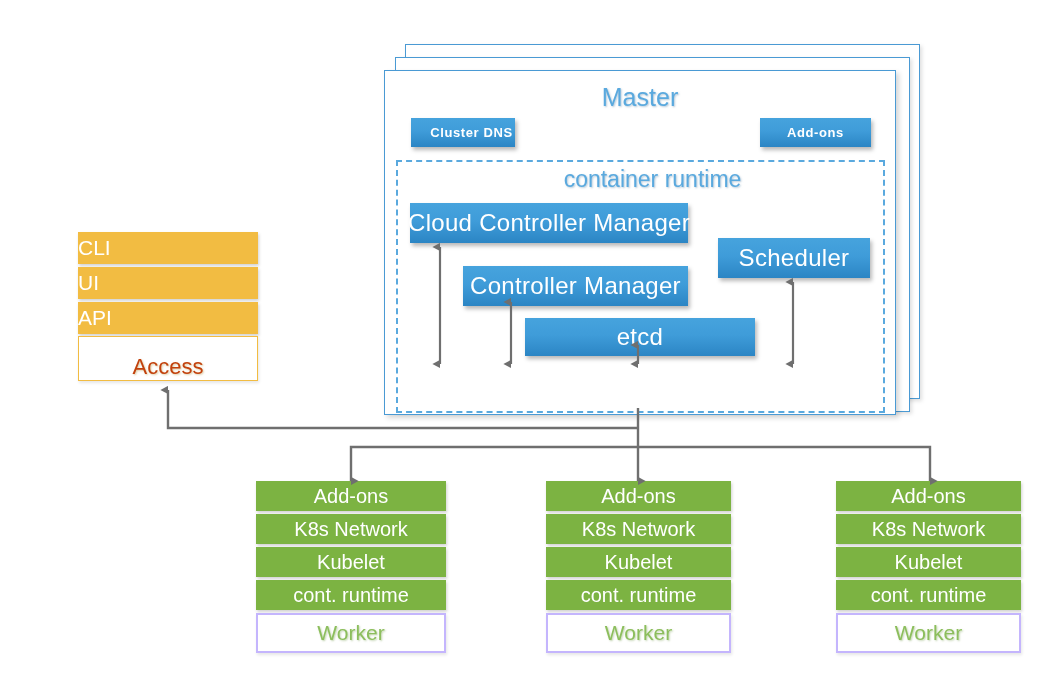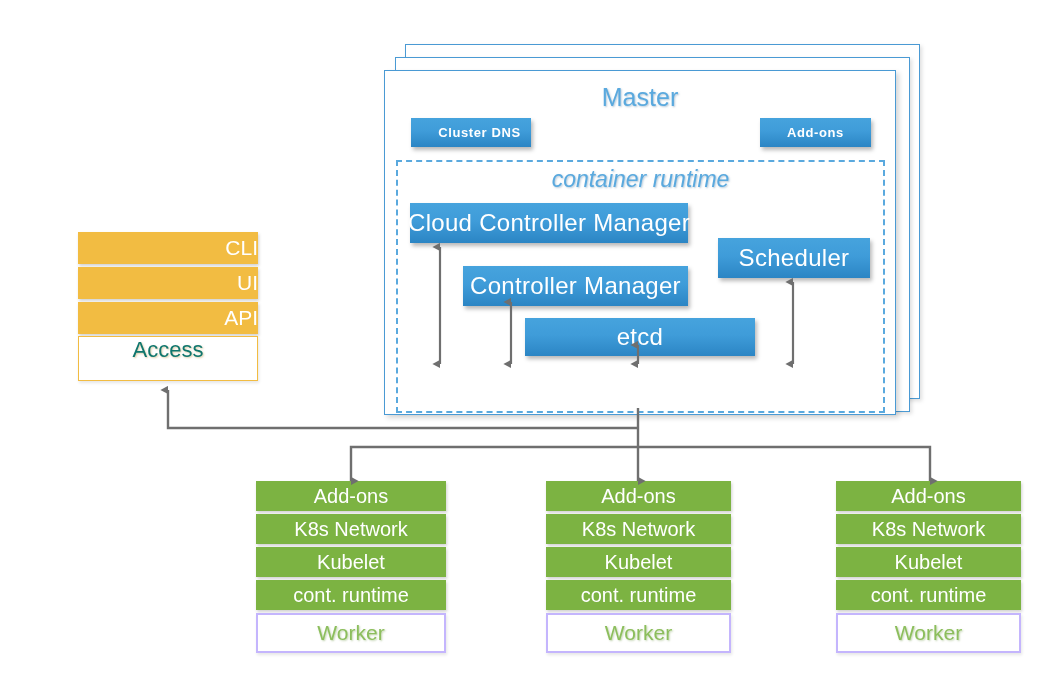--- a/index.html
+++ b/index.html
@@ -61,32 +61,32 @@
     text-shadow:1px 1px 2px rgba(140,170,195,.65);
   }
 
   
   .access-wrap{position:absolute;}
   .access-row{
     position:absolute;left:0;
     width:100%;
     background:#f2bc42;
     color:#ffffff;
-    display:flex;align-items:center;justify-content:flex-end;
+    display:flex;align-items:center;justify-content:flex-start;
     font-size:21px;
     box-sizing:border-box;
     box-shadow:1px 2px 3px rgba(0,0,0,0.18);
   }
   .access-foot{
     position:absolute;left:0;
     width:100%;
     background:#ffffff;
     border:1px solid #f2bc42;
-    color:#0f766e;
-    display:flex;align-items:flex-start;justify-content:center;
+    color:#c2410c;
+    display:flex;align-items:flex-end;justify-content:center;
     font-size:22px;
     box-sizing:border-box;
     text-shadow:1px 1px 2px rgba(190,160,90,.55);
     box-shadow:1px 2px 3px rgba(0,0,0,0.10);
   }
 
   
   .worker-wrap{position:absolute;}
   .worker-row{
     position:absolute;left:0;width:100%;
@@ -117,29 +117,29 @@
 
 <div id="canvas">
 
   <div class="stackcard" style="left:405px;top:44px;width:515px;height:355px;"></div>
   <div class="stackcard" style="left:395px;top:57px;width:515px;height:355px;"></div>
 
   <div class="master-panel" style="left:384px;top:70px;width:512px;height:345px;">
     <div class="master-title" style="left:0;top:12px;">Master</div>
   </div>
 
-  <div class="bluebox small" style="left:411px;top:118px;width:120px;height:29px;padding-left:17px;">
+  <div class="bluebox small" style="left:411px;top:118px;width:104px;height:29px;padding-left:17px;">
     <span>Cluster DNS</span>
   </div>
   <div class="bluebox small" style="left:760px;top:118px;width:111px;height:29px;">
     <span>Add-ons</span>
   </div>
 
   <div class="runtime-box" style="left:396px;top:160px;width:489px;height:253px;"></div>
-  <div class="runtime-title" style="left:396px;top:166px;width:489px;font-style:italic;">container runtime</div>
+  <div class="runtime-title" style="left:408px;top:166px;width:489px;">container runtime</div>
 
   <div class="bluebox big" style="left:410px;top:203px;width:278px;height:40px;">
     <span>Cloud Controller Manager</span>
   </div>
 
   <div class="bluebox big" style="left:463px;top:258px;width:225px;height:40px;margin-top:8px;">
     <span>Controller Manager</span>
   </div>
 
   <div class="bluebox big" style="left:718px;top:238px;width:152px;height:40px;">

